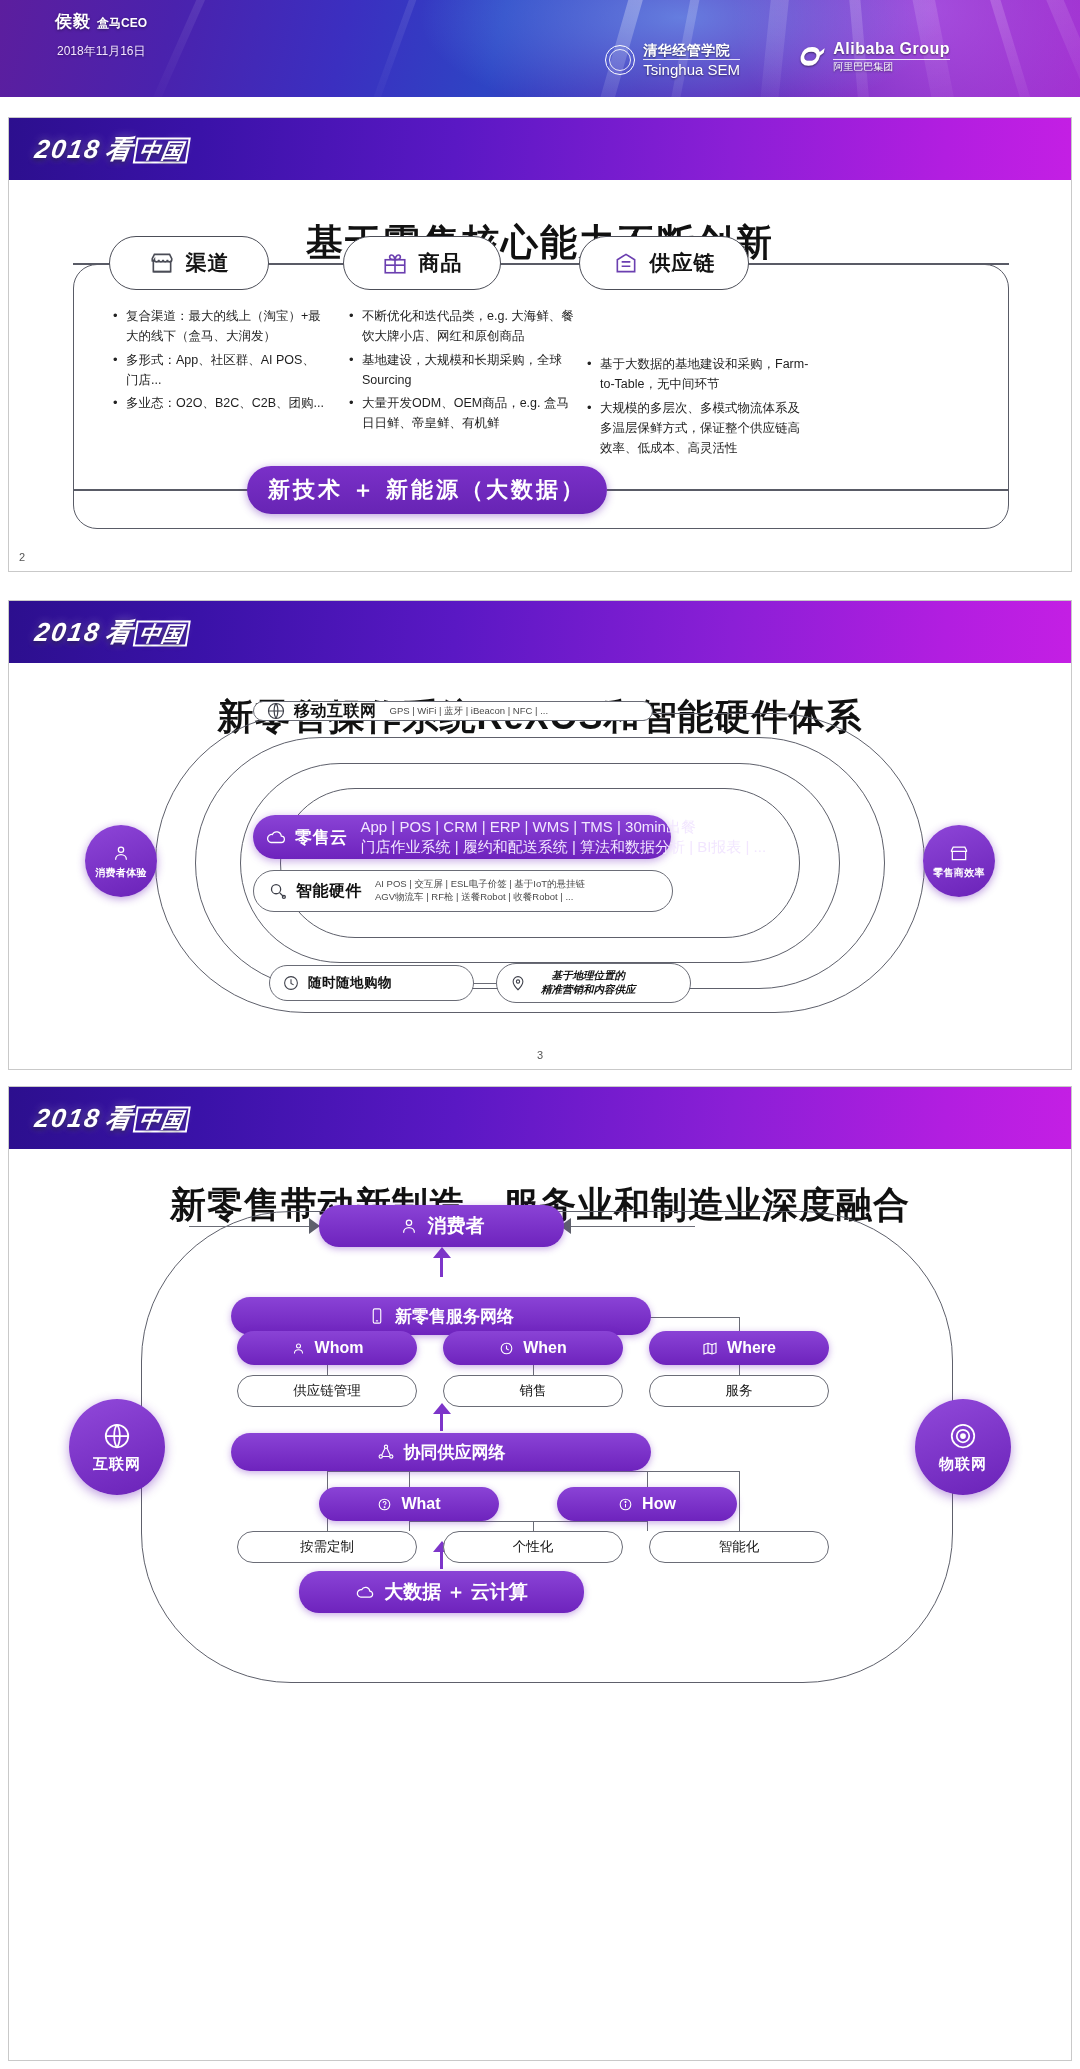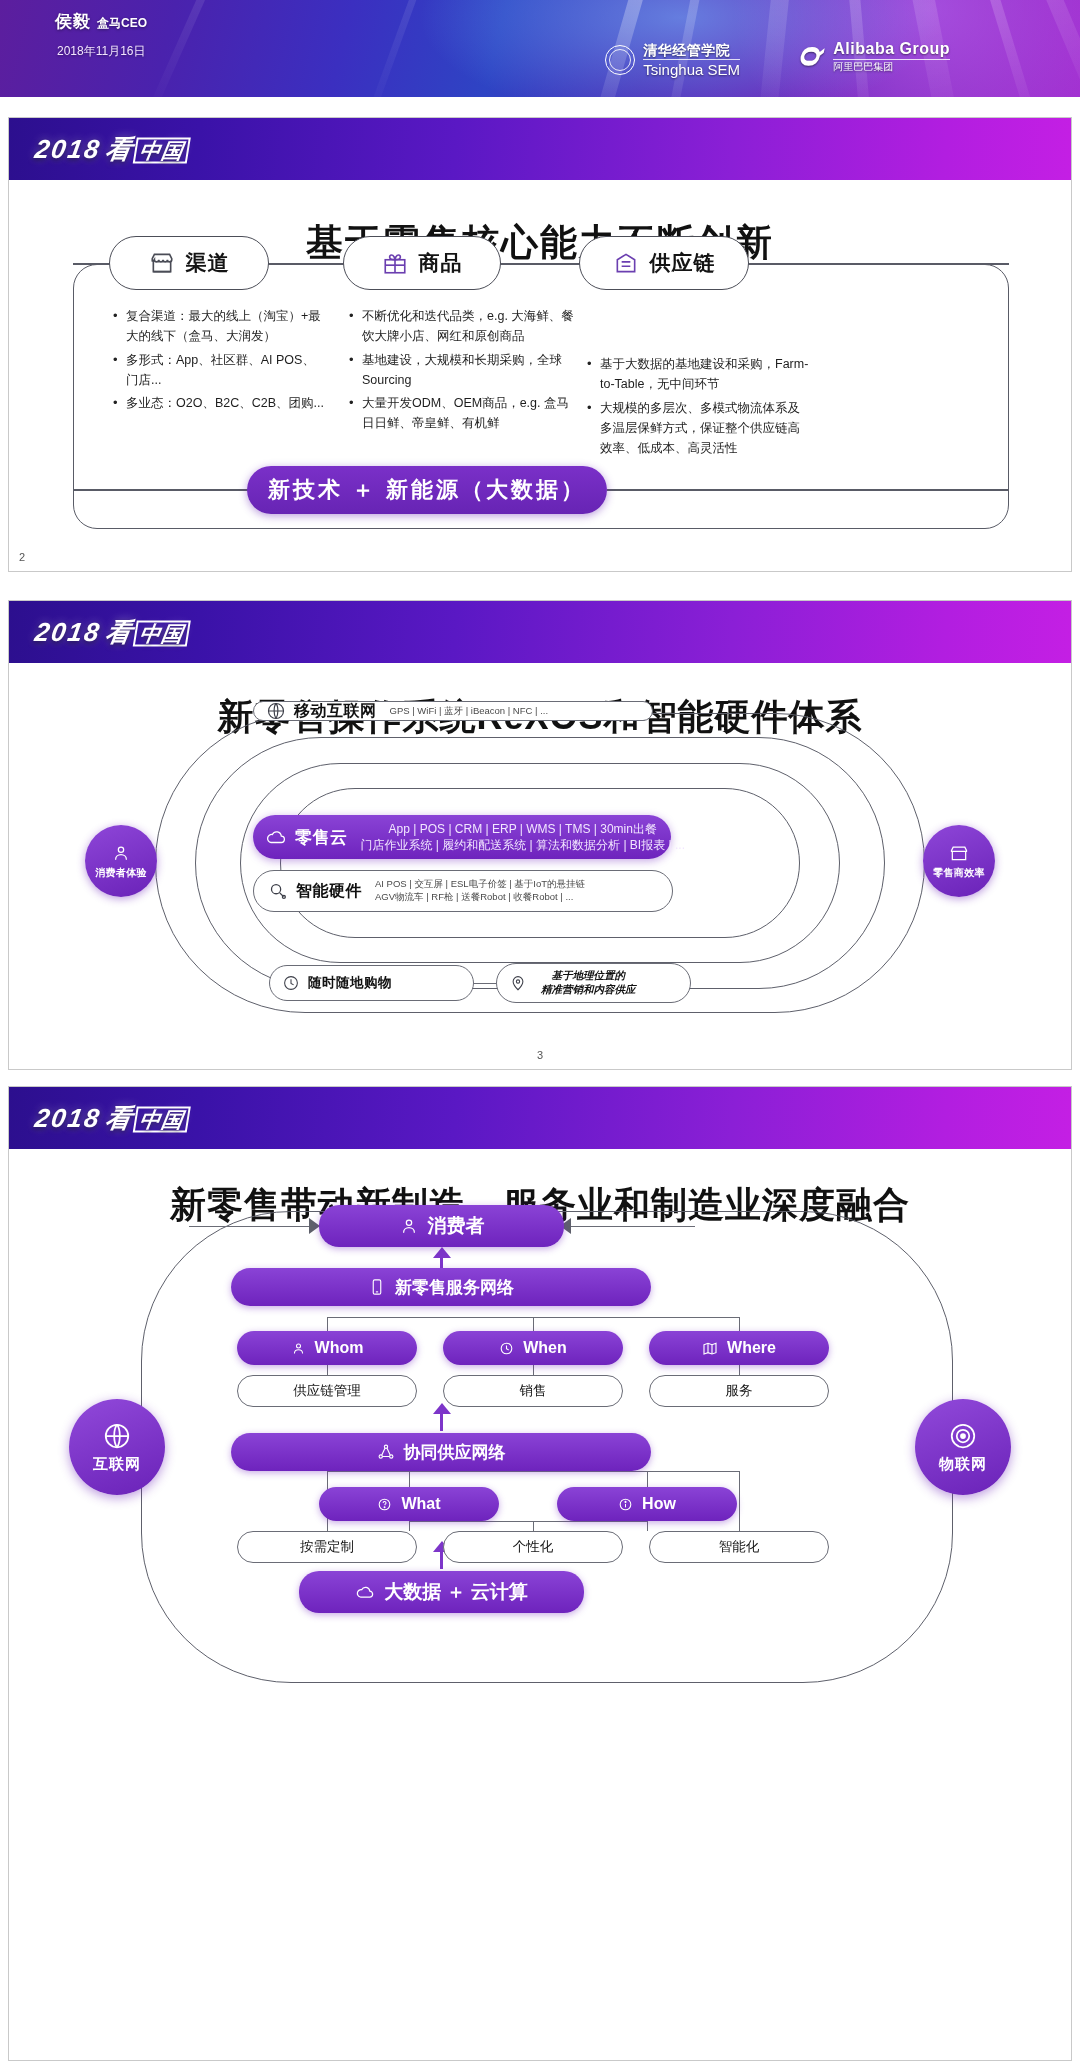--- a/index.html
+++ b/index.html
@@ -147,21 +147,21 @@
   .cap .ico { margin:0 8px 0 12px; flex:0 0 auto; }
   .cap .lbl { font-size:16px; font-weight:bold; color:#111; letter-spacing:.5px; white-space:nowrap; }
   .cap .sub { font-size:9.5px; color:#4a4a4a; margin-left:13px; line-height:1.35; white-space:nowrap; }
   .cap-mobile { left:244px; top:-12px; width:400px; height:20px; }
   .cap-cloud {
     left:244px; top:102px; width:418px; height:44px;
     background:linear-gradient(180deg,#8a43d6,#6e23bd); border:none; border-radius:22px;
     box-shadow:0 2px 8px rgba(110,35,189,.4);
   }
   .cap-cloud .lbl { color:#fff; font-size:17px; }
-  .cap-cloud .sub { color:#f2e6ff; font-size:12px;text-align:center; }
+  .cap-cloud .sub { color:#f2e6ff; font-size:15px; }
   .cap-hw { left:244px; top:157px; width:420px; height:42px; }
   .side-badge {
     position:absolute; width:72px; height:72px; border-radius:50%;
     background:linear-gradient(160deg,#8e46d8,#6a22b8); color:#fff;
     display:flex; flex-direction:column; align-items:center; justify-content:center;
     gap:3px; z-index:7; box-shadow:0 2px 9px rgba(106,34,184,.45);
   }
   .side-badge .sb-txt { font-size:10px; font-weight:bold; letter-spacing:.3px; }
   .badge-left { left:76px; top:112px; }
   .badge-right{ right:76px; top:112px; }
@@ -184,21 +184,21 @@
     justify-content:center; gap:9px; color:#fff; font-weight:bold; z-index:6;
     background:linear-gradient(180deg,#8a43d6,#6e23bd);
     box-shadow:0 2px 7px rgba(110,35,189,.38);
   }
   .wbar {
     position:absolute; background:#fff; border:1.4px solid #6a6c76; border-radius:18px;
     display:flex; align-items:center; justify-content:center; z-index:6;
     font-size:14px; color:#141414;
   }
   .bar-consumer { left:310px; top:0px;   width:245px; height:42px; font-size:19px; }
-  .bar-network  { left:222px; top:63px;  width:420px; height:38px; font-size:17px; }
+  .bar-network  { left:222px; top:92px;  width:420px; height:38px; font-size:17px; }
   .bar-supply   { left:222px; top:228px; width:420px; height:38px; font-size:17px; }
   .bar-bigdata  { left:290px; top:366px; width:285px; height:42px; font-size:19px; }
   .kbar { height:34px; font-size:16px; }
   .kb-whom { left:228px; top:126px; width:180px; }
   .kb-when { left:434px; top:126px; width:180px; }
   .kb-where{ left:640px; top:126px; width:180px; }
   .kb-what { left:310px; top:282px; width:180px; }
   .kb-how  { left:548px; top:282px; width:180px; }
   .ubar { height:32px; font-size:13.5px; }
   .ub-1 { left:228px; top:170px; width:180px; }

